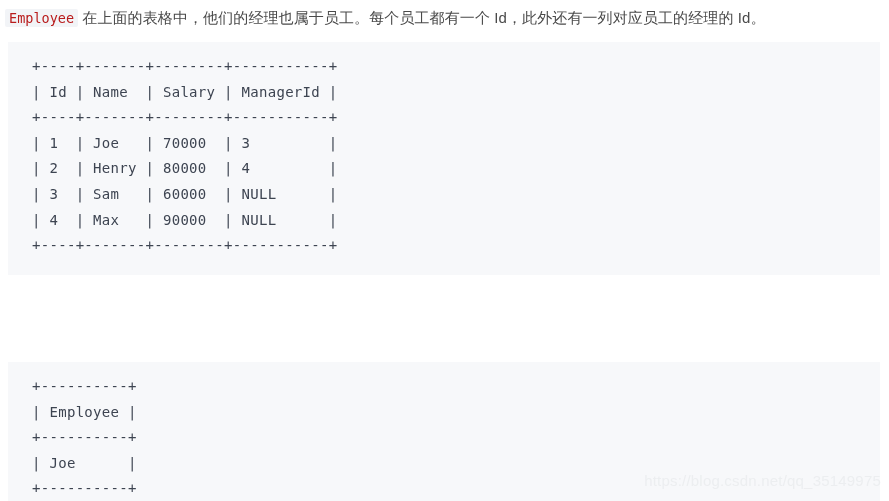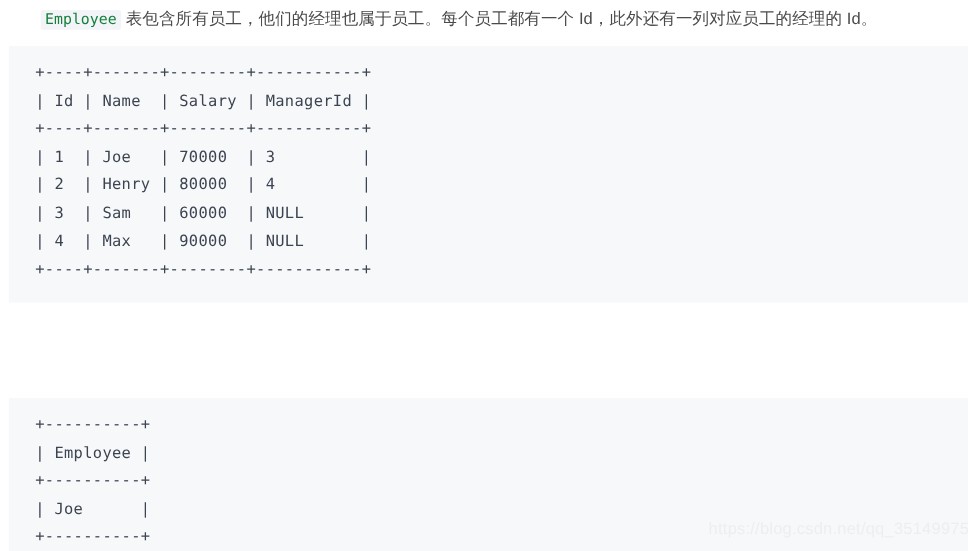--- a/index.html
+++ b/index.html
@@ -38,25 +38,24 @@
   .para.second {
     position: absolute;
     top: 293px;
     left: 0;
     right: 0;
   }
   code.inline {
     font-family: "DejaVu Sans Mono", "Liberation Mono", monospace;
     font-size: 13.5px;
     background: #f2f4f7;
-    color: #15803d;
+    color: #b91c1c;
     padding: 1px 4px;
     border-radius: 2px;
     letter-spacing: 0px;
-    margin-left: 32px;
   }
   .codeblock {
     position: absolute;
     left: 8px;
     right: 9px;
     background: #f7f8fa;
     box-sizing: border-box;
     padding: 12px 0 12px 0;
   }
   #code-block-employee-table {
@@ -88,21 +87,21 @@
     letter-spacing: 0.2px;
     user-select: none;
     white-space: nowrap;
   }
 </style>
 </head>
 <body>
 
 <div class="page">
 
-  <p class="para first"><code class="inline">Employee</code><span> 表包含所有员工，他们的经理也属于员工。每个员工都有一个 Id，此外还有一列对应员工的经理的 Id。</span></p>
+  <p class="para first"><code class="inline">Employee</code><span> 在上面的表格中，他们的经理也属于员工。每个员工都有一个 Id，此外还有一列对应员工的经理的 Id。</span></p>
 
   <div class="codeblock" id="code-block-employee-table">
     <pre>+----+-------+--------+-----------+
 | Id | Name  | Salary | ManagerId |
 +----+-------+--------+-----------+
 | 1  | Joe   | 70000  | 3         |
 | 2  | Henry | 80000  | 4         |
 | 3  | Sam   | 60000  | NULL      |
 | 4  | Max   | 90000  | NULL      |
 +----+-------+--------+-----------+</pre>

